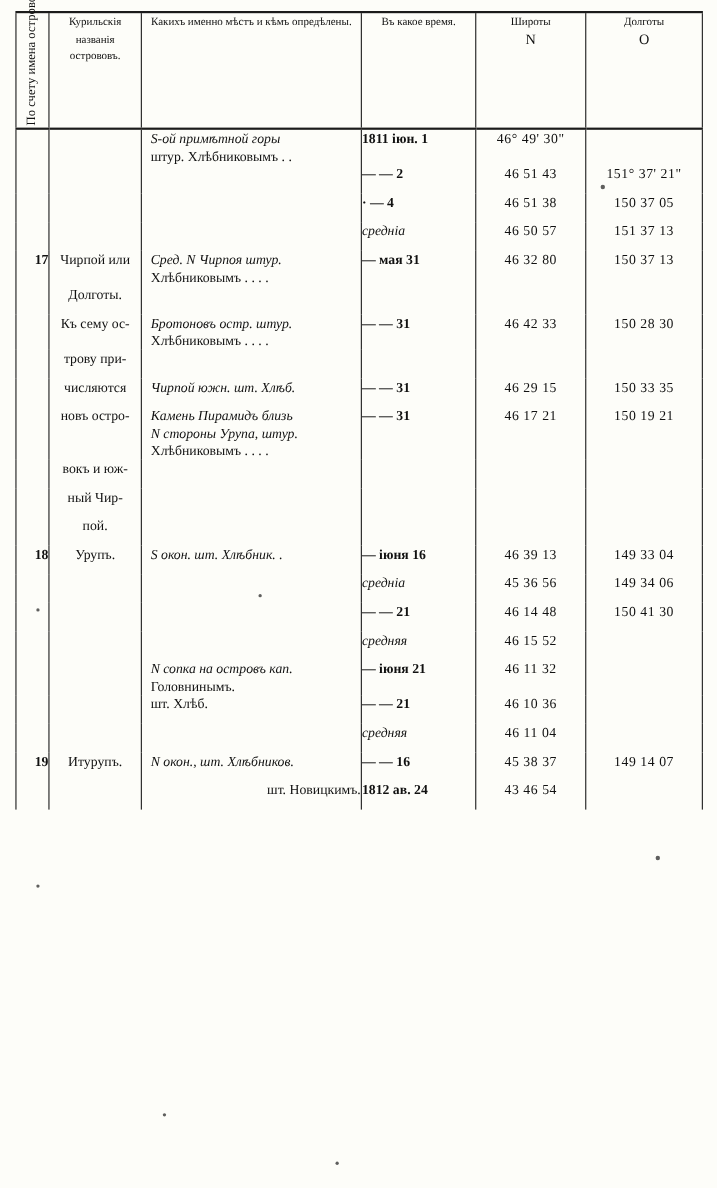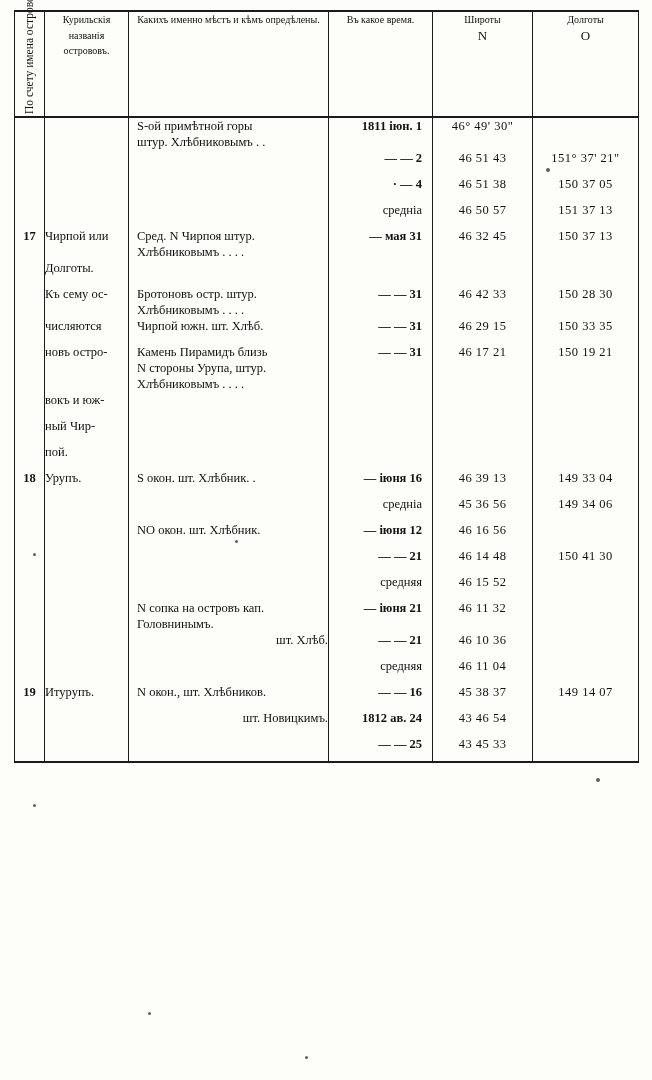--- a/index.html
+++ b/index.html
@@ -60,28 +60,28 @@
   }
   .hdr .big{font-size:10px;}
   .hdr .sub{font-size:13px;}
 
   
   .b td{
     font-size:12.5px;
     line-height:1.28;
     padding:1px 3px;
   }
-  .c-no{ text-align:center; }
-  .c-name{ text-align:left; }
+  .c-no{ text-align:right; }
+  .c-name{ text-align:center; }
   .c-desc{ text-align:left; padding-left:8px !important;}
-  .c-time{ text-align:right; padding-right:10px !important; white-space:nowrap;}
+  .c-time{ text-align:left; padding-right:10px !important; white-space:nowrap;}
   .c-lat{ text-align:center; white-space:nowrap; letter-spacing:0.5px;}
   .c-lon{ text-align:center; white-space:nowrap; letter-spacing:0.5px;}
 
-  .ital{ }
+  .ital{ font-style:italic; }
   .bold{ font-weight:bold; }
 
   .rowline{ height:26px; }
 
   .desc-line{ display:block; }
 
   
   .speck{
     position:absolute;
     width:3px;height:3px;border-radius:50%;
@@ -158,38 +158,46 @@
           <td class="b c-desc"><span></span></td>
           <td class="b c-time"><span class="ital">средніа</span></td>
           <td class="b c-lat"><span>46  50  57</span></td>
           <td class="b c-lon"><span>151  37   13</span></td>
         </tr>
         <tr class="b rowline">
           <td class="b c-no"><span class="bold">17</span></td>
           <td class="b c-name"><span>Чирпой или</span></td>
           <td class="b c-desc"><span><span class="desc-line ital">Сред. N Чирпоя штур.</span><span class="desc-line">Хлѣбниковымъ .  .  .  .</span></span></td>
           <td class="b c-time"><span class="bold">—  мая  31</span></td>
-          <td class="b c-lat"><span>46  32  45</span></td>
+          <td class="b c-lat"><span>46  32  80</span></td>
           <td class="b c-lon"><span>150  37   13</span></td>
         </tr>
         <tr class="b rowline">
           <td class="b c-no"><span class="bold"></span></td>
           <td class="b c-name"><span>Долготы.</span></td>
           <td class="b c-desc"><span></span></td>
           <td class="b c-time"><span class="bold"></span></td>
           <td class="b c-lat"><span></span></td>
           <td class="b c-lon"><span></span></td>
         </tr>
         <tr class="b rowline">
           <td class="b c-no"><span class="bold"></span></td>
           <td class="b c-name"><span>Къ сему ос-</span></td>
           <td class="b c-desc"><span><span class="desc-line ital">Бротоновъ остр. штур.</span><span class="desc-line">Хлѣбниковымъ .  .  .  .</span></span></td>
           <td class="b c-time"><span class="bold">—   —  31</span></td>
           <td class="b c-lat"><span>46  42  33</span></td>
           <td class="b c-lon"><span>150  28   30</span></td>
+        </tr>
+        <tr class="b rowline">
+          <td class="b c-no"><span class="bold"></span></td>
+          <td class="b c-name"><span>трову при-</span></td>
+          <td class="b c-desc"><span></span></td>
+          <td class="b c-time"><span class="bold"></span></td>
+          <td class="b c-lat"><span></span></td>
+          <td class="b c-lon"><span></span></td>
         </tr>
         <tr class="b rowline">
           <td class="b c-no"><span class="bold"></span></td>
           <td class="b c-name"><span>числяются</span></td>
           <td class="b c-desc"><span><span class="desc-line ital">Чирпой южн. шт. Хлѣб.</span></span></td>
           <td class="b c-time"><span class="bold">—   —  31</span></td>
           <td class="b c-lat"><span>46  29  15</span></td>
           <td class="b c-lon"><span>150  33   35</span></td>
         </tr>
         <tr class="b rowline">
@@ -236,28 +244,20 @@
           <td class="b c-no"><span class="bold"></span></td>
           <td class="b c-name"><span></span></td>
           <td class="b c-desc"><span></span></td>
           <td class="b c-time"><span class="ital">средніа</span></td>
           <td class="b c-lat"><span>45  36  56</span></td>
           <td class="b c-lon"><span>149  34   06</span></td>
         </tr>
         <tr class="b rowline">
           <td class="b c-no"><span class="bold"></span></td>
           <td class="b c-name"><span></span></td>
-          <td class="b c-desc"><span><span class="desc-line ital">NO окон. шт. Хлѣбник.</span></span></td>
-          <td class="b c-time"><span class="bold">— iюня 12</span></td>
-          <td class="b c-lat"><span>46  16  56</span></td>
-          <td class="b c-lon"><span></span></td>
-        </tr>
-        <tr class="b rowline">
-          <td class="b c-no"><span class="bold"></span></td>
-          <td class="b c-name"><span></span></td>
           <td class="b c-desc"><span></span></td>
           <td class="b c-time"><span class="bold">—   —  21</span></td>
           <td class="b c-lat"><span>46  14  48</span></td>
           <td class="b c-lon"><span>150  41   30</span></td>
         </tr>
         <tr class="b rowline">
           <td class="b c-no"><span class="bold"></span></td>
           <td class="b c-name"><span></span></td>
           <td class="b c-desc"><span></span></td>
           <td class="b c-time"><span class="ital">средняя</span></td>
@@ -268,21 +268,21 @@
           <td class="b c-no"><span class="bold"></span></td>
           <td class="b c-name"><span></span></td>
           <td class="b c-desc"><span><span class="desc-line ital">N сопка на островъ кап.</span><span class="desc-line">Головнинымъ.</span></span></td>
           <td class="b c-time"><span class="bold">— iюня 21</span></td>
           <td class="b c-lat"><span>46  11  32</span></td>
           <td class="b c-lon"><span></span></td>
         </tr>
         <tr class="b rowline">
           <td class="b c-no"><span class="bold"></span></td>
           <td class="b c-name"><span></span></td>
-          <td class="b c-desc"><span><span class="desc-line" style="text-align: right;">шт. Хлѣб.</span></span></td>
+          <td class="b c-desc"><span><span class="desc-line" style="">шт. Хлѣб.</span></span></td>
           <td class="b c-time"><span class="bold">—   —  21</span></td>
           <td class="b c-lat"><span>46  10  36</span></td>
           <td class="b c-lon"><span></span></td>
         </tr>
         <tr class="b rowline">
           <td class="b c-no"><span class="bold"></span></td>
           <td class="b c-name"><span></span></td>
           <td class="b c-desc"><span></span></td>
           <td class="b c-time"><span class="ital">средняя</span></td>
           <td class="b c-lat"><span>46  11  04</span></td>
@@ -295,28 +295,20 @@
           <td class="b c-time"><span class="bold">—   —  16</span></td>
           <td class="b c-lat"><span>45  38  37</span></td>
           <td class="b c-lon"><span>149  14   07</span></td>
         </tr>
         <tr class="b rowline">
           <td class="b c-no"><span class="bold"></span></td>
           <td class="b c-name"><span></span></td>
           <td class="b c-desc"><span><span class="desc-line" style="text-align: right;">шт. Новицкимъ.</span></span></td>
           <td class="b c-time"><span class="bold">1812 ав. 24</span></td>
           <td class="b c-lat"><span>43  46  54</span></td>
-          <td class="b c-lon"><span></span></td>
-        </tr>
-        <tr class="b rowline outer-bottom">
-          <td class="b c-no"><span class="bold"></span></td>
-          <td class="b c-name"><span></span></td>
-          <td class="b c-desc"><span></span></td>
-          <td class="b c-time"><span class="bold">—   —  25</span></td>
-          <td class="b c-lat"><span>43  45  33</span></td>
           <td class="b c-lon"><span></span></td>
         </tr>
       </tbody>
   </table>
 
   <span class="speck s2" style="left:546px;top:168px;"></span>
   <span class="speck" style="left:235px;top:540px;"></span>
   <span class="speck" style="left:33px;top:553px;"></span>
   <span class="speck" style="left:33px;top:804px;"></span>
   <span class="speck s2" style="left:596px;top:778px;"></span>

